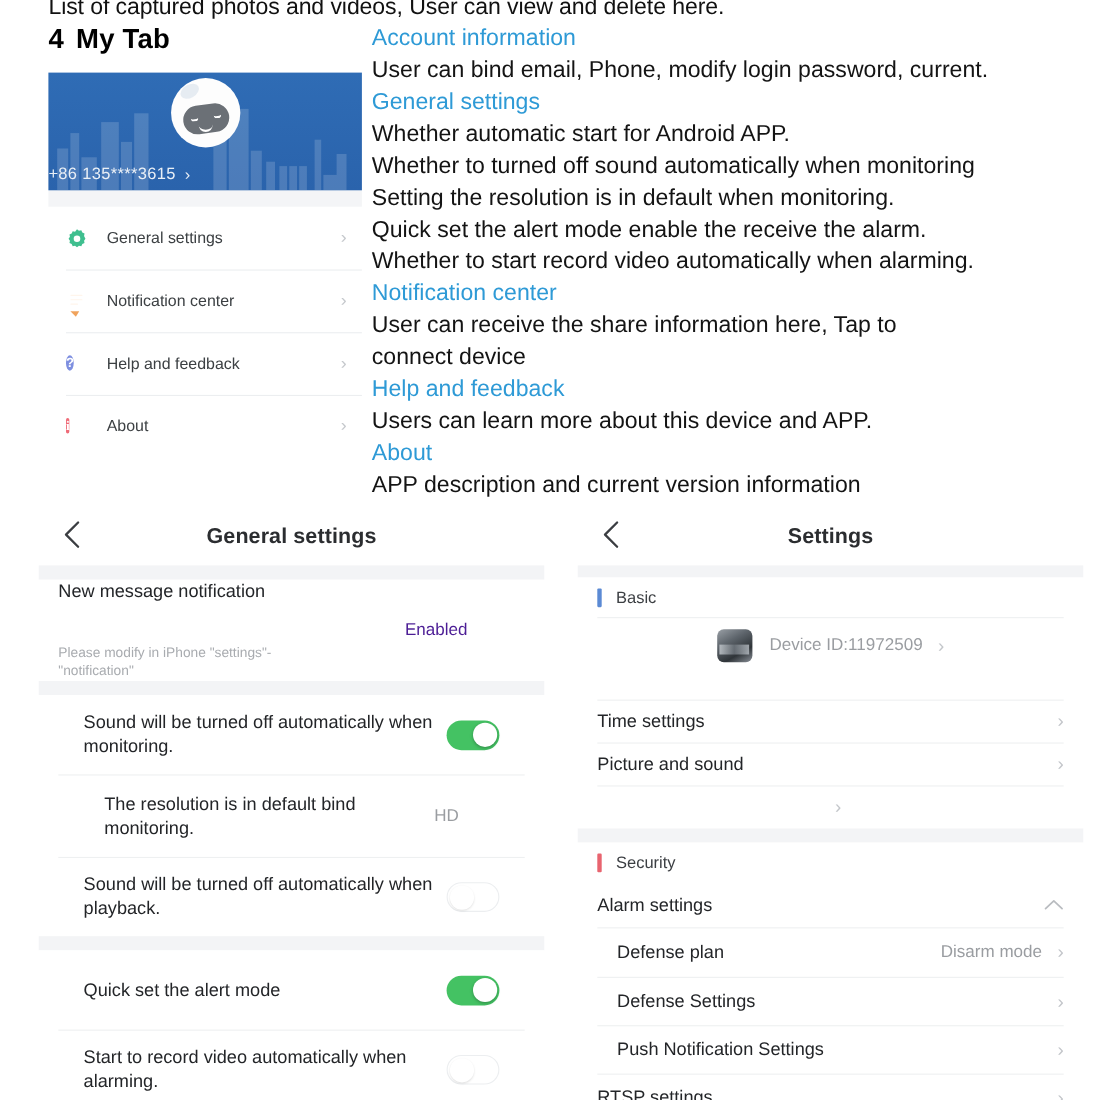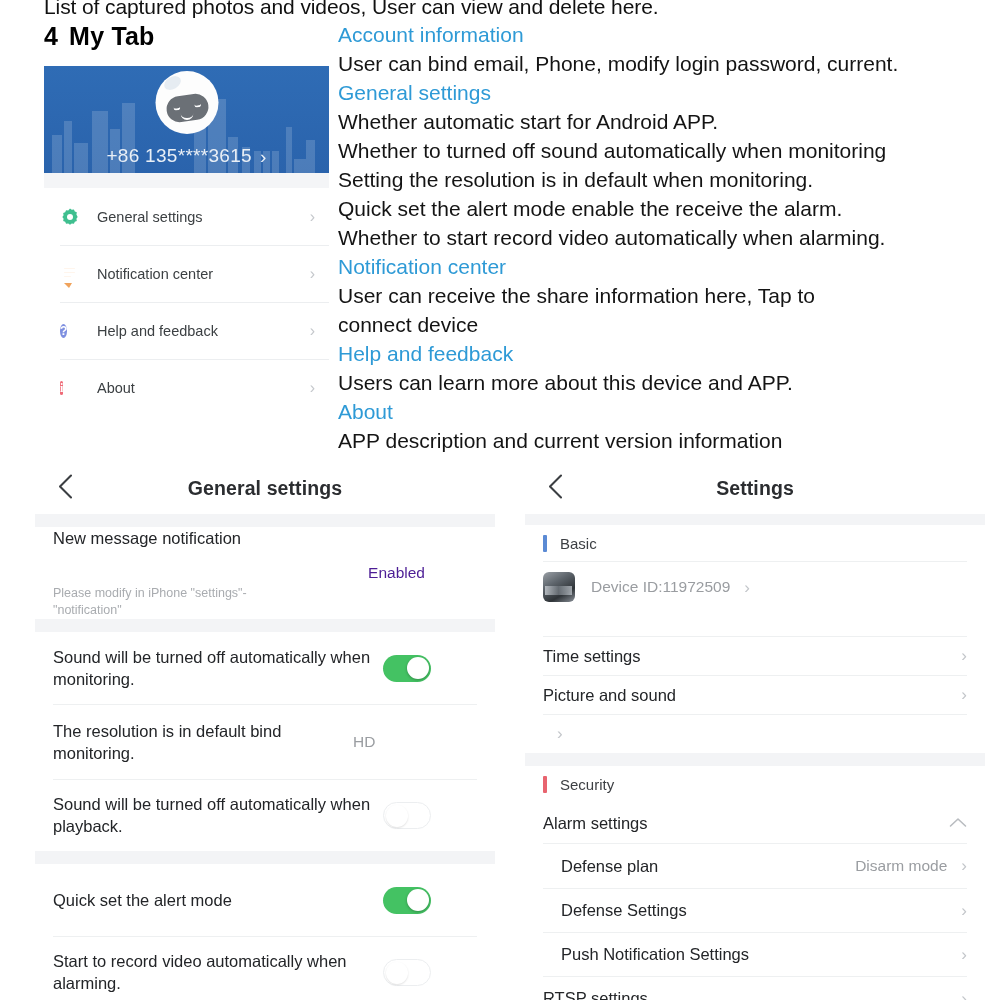--- a/index.html
+++ b/index.html
@@ -107,23 +107,22 @@
     position: absolute;
     left: 8px; top: 6px;
     width: 18px; height: 12px;
     background: #e6ecf2;
     border-radius: 50%;
     transform: rotate(-30deg);
   }
   .phone-row {
     position: absolute;
     left: 0; right: 0; bottom: 6px;
-    text-align: center;
     color: #e9eff6;
-    font-size: 19px;
+    font-size: 15px;
     letter-spacing: .3px;
   }
   .phone-row .chev-sm {
     display: inline-block;
     margin-left: 8px;
     transform: translateY(1px);
   }
   .mock-gap { height: 15px; background: #f4f5f7; }
 
   .menu-list { background: #ffffff; }
@@ -259,20 +258,21 @@
   .band-thin { height: 11px; background: #f3f4f6; }
 
   .row {
     position: relative;
     display: flex;
     align-items: center;
     padding: 0 18px 0 18px;
     box-sizing: border-box;
     background: #fff;
     min-height: 40px;
+    justify-content: center;
   }
   .row-sep:before {
     content: "";
     position: absolute;
     left: 18px; right: 18px; top: 0;
     height: 1px;
     background: #eef0f1;
   }
   .row-main { flex: 1 1 auto; padding-right: 10px; }
   .row-title {

